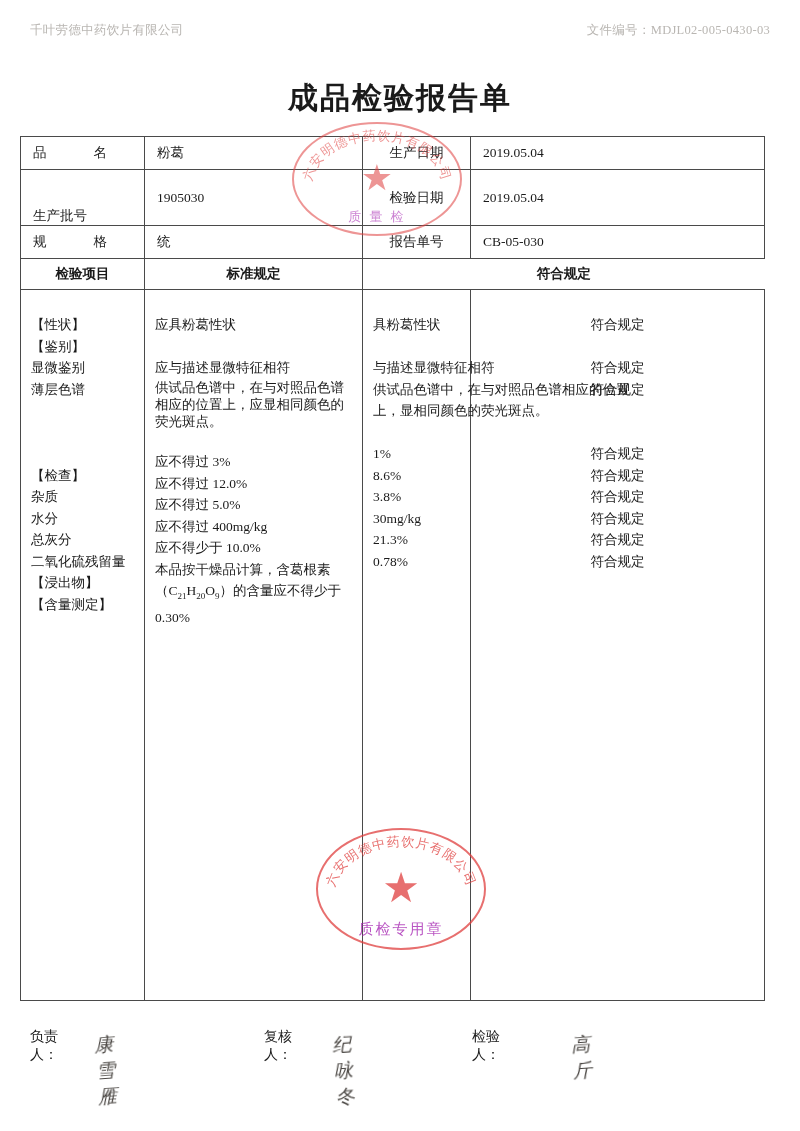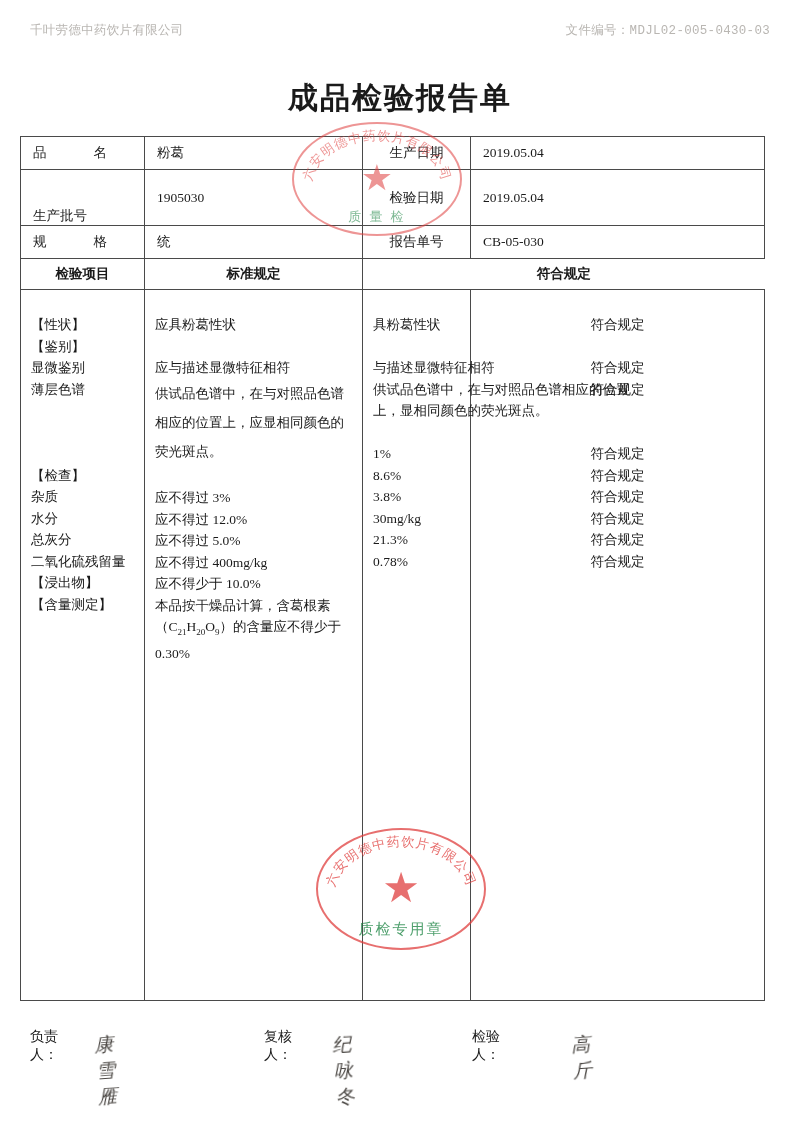--- a/index.html
+++ b/index.html
@@ -27,21 +27,20 @@
     top: 22px;
     left: 30px;
     right: 30px;
     height: 16px;
     display: flex;
     justify-content: space-between;
     font-size: 12.5px;
     color: #b9b6b2;
     letter-spacing: 0.3px;
     filter: blur(0.3px);
-    font-family: Liberation Mono, monospace;
   }
   .doc-title {
     position: absolute;
     top: 78px;
     left: 0;
     width: 800px;
     text-align: center;
     font-size: 30px;
     font-weight: bold;
     letter-spacing: 2px;
@@ -174,21 +173,21 @@
   }
   .stamp .bottom-text {
     position: absolute;
     left: 0;
     bottom: 9px;
     width: 100%;
     text-align: center;
     font-size: 15px;
     font-family: "DejaVu Serif", serif;
     letter-spacing: 2px;
-    color: #15803d;
+    color: #a21caf;
   }
   .stamp-small .bottom-text { font-size: 13px; bottom: 8px; }
   sub { font-size: 9px; }
 </style>
 </head>
 <body>
 
 <div class="page">
 
   <div class="top-header">
@@ -258,21 +257,21 @@
         <div class="row-line">二氧化硫残留量</div>
         <div class="row-line">【浸出物】</div>
         <div class="row-line">【含量测定】</div>
       </td>
 
       <td class="body-cell">
         <div class="pad-top"></div>
         <div class="row-line">应具粉葛性状</div>
         <div class="row-line">&nbsp;</div>
         <div class="row-line">应与描述显微特征相符</div>
-        <div class="row-line" style="line-height:29px">供试品色谱中，在与对照品色谱相应的位置上，应显相同颜色的荧光斑点。</div>
+        <div class="row-line" style="line-height:17px">供试品色谱中，在与对照品色谱相应的位置上，应显相同颜色的荧光斑点。</div>
         <div class="row-line">&nbsp;</div>
         <div class="row-line">应不得过 3%</div>
         <div class="row-line">应不得过 12.0%</div>
         <div class="row-line">应不得过 5.0%</div>
         <div class="row-line">应不得过 400mg/kg</div>
         <div class="row-line">应不得少于 10.0%</div>
         <div class="row-line">本品按干燥品计算，含葛根素（C<sub>21</sub>H<sub>20</sub>O<sub>9</sub>）的含量应不得少于 0.30%</div>
       </td>
 
       <td class="body-cell" colspan="1" style="border-right:1px solid #4a4a4a">

